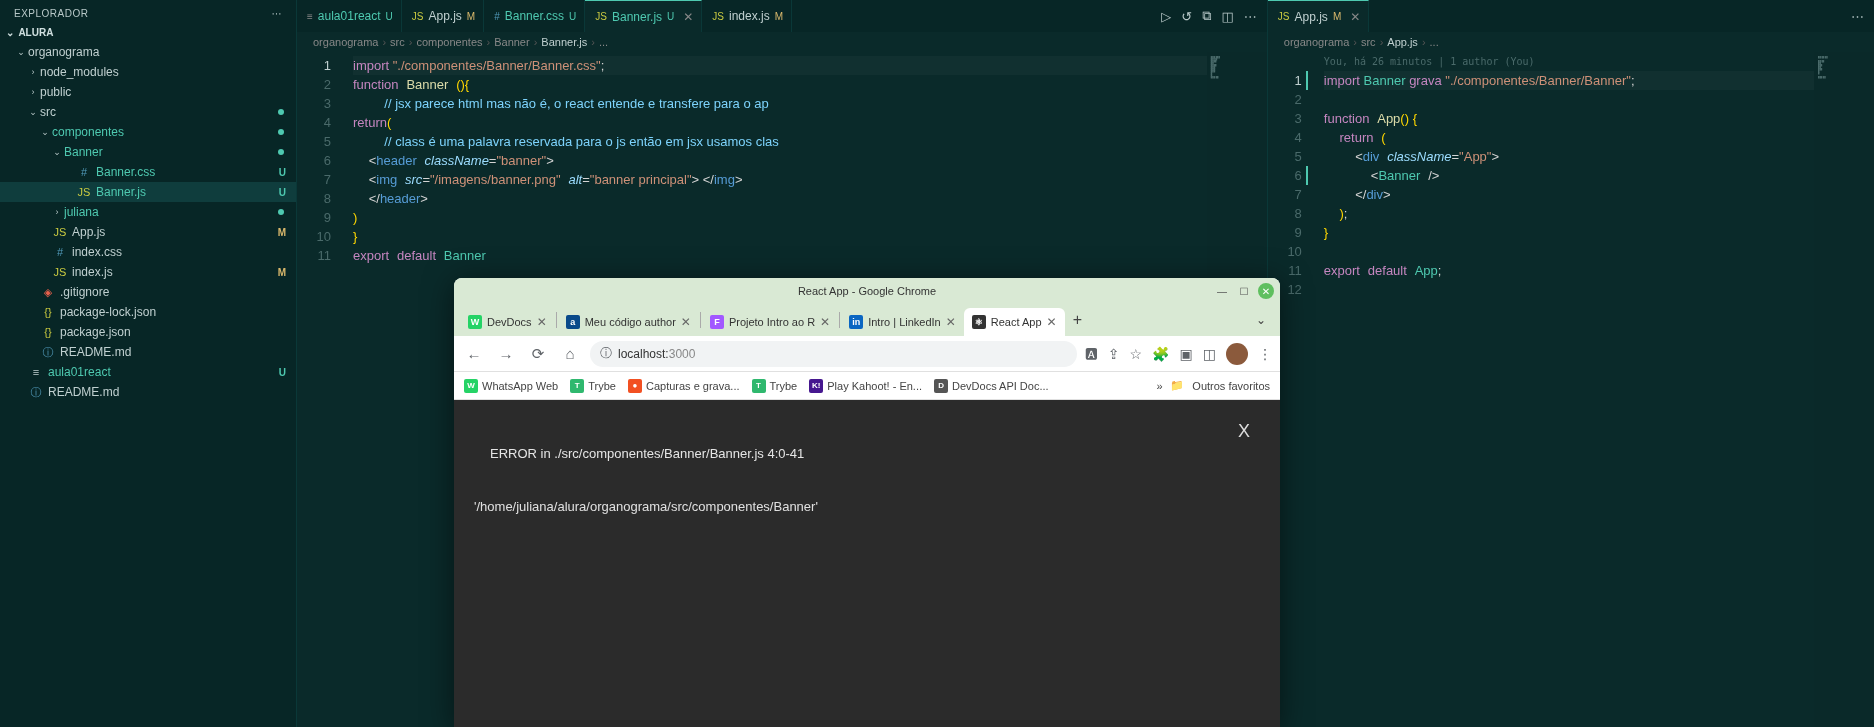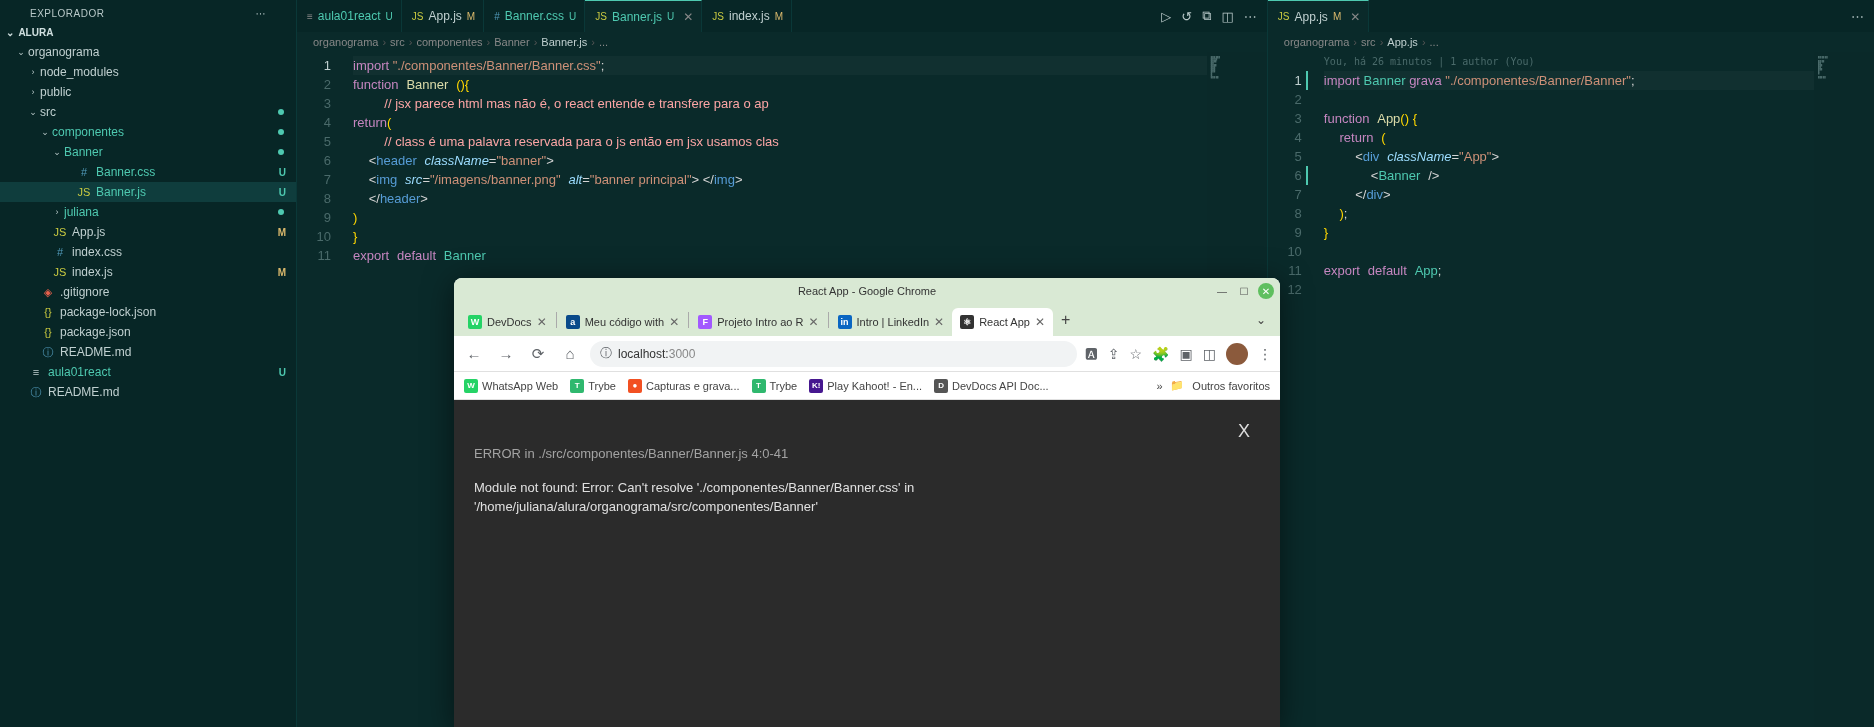--- a/index.html
+++ b/index.html
@@ -2,21 +2,21 @@
 <html><head>
 <meta charset="utf-8">
 <style>
 * { margin: 0; padding: 0; box-sizing: border-box; font-family: 'Segoe UI', Arial, sans-serif; }
 body { background: #0a2a2a; color: #c0d0d0; font-size: 12px; overflow: hidden; width: 1874px; height: 727px; position: relative; }
 
 .vscode { display: flex; height: 100%; }
 
 
 .sidebar { width: 296px; background: #072626; display: flex; flex-direction: column; }
-.sidebar-header { padding: 8px 30px 4px; font-size: 10px; letter-spacing: 0.5px; display: flex; justify-content: space-between; align-items: center; color: #b8c8c8; }
+.sidebar-header { padding: 8px 14px 4px; font-size: 10px; letter-spacing: 0.5px; display: flex; justify-content: space-between; align-items: center; color: #b8c8c8; }
 .sidebar-header .dots { color: #b8c8c8; cursor: pointer; }
 .section-header { padding: 4px 6px; font-size: 10px; font-weight: 600; color: #d0e0e0; display: flex; align-items: center; cursor: pointer; }
 .section-header .chev { margin-right: 4px; font-size: 10px; }
 .tree { flex: 1; overflow-y: auto; }
 .tree-item { display: flex; align-items: center; padding: 2px 8px 2px 0; height: 20px; cursor: pointer; position: relative; font-size: 12px; }
 .tree-item.active { background: #0f3d3d; }
 .tree-item .chev { width: 14px; text-align: center; font-size: 9px; color: #b8c8c8; }
 .tree-item .icon { width: 16px; margin-right: 4px; text-align: center; font-size: 11px; }
 .tree-item .label { flex: 1; white-space: nowrap; overflow: hidden; }
 .tree-item .badge { position: absolute; right: 10px; font-size: 10px; font-weight: 600; }
@@ -54,21 +54,21 @@
 .code .hl-line { background: rgba(255,255,255,0.03); display: inline-block; width: 100%; }
 .minimap { width: 60px; background: rgba(10,40,40,0.4); position: relative; font-size: 2px; line-height: 2px; color: #4a6a6a; padding: 4px; overflow: hidden; }
 .blame { position: absolute; top: 4px; left: 56px; font-size: 10px; color: #4a6a6a; font-family: 'Consolas', monospace; }
 
 
 .kw { color: #c586c0; }
 .fn { color: #dcdcaa; }
 .str { color: #ce9178; }
 .tag { color: #569cd6; }
 .attr { color: #9cdcfe; font-style: italic; }
-.cmnt { color: #fca5a5; }
+.cmnt { color: #7dd3fc; }
 .brkt { color: #ffd700; }
 .punc { color: #d4d4d4; }
 .cls { color: #4ec9b0; }
 
 
 .chrome { position: absolute; left: 454px; top: 278px; width: 826px; height: 449px; background: #fff; border-radius: 8px 8px 0 0; box-shadow: 0 4px 30px rgba(0,0,0,0.5); display: flex; flex-direction: column; overflow: hidden; }
 .chrome-titlebar { background: #d9e9d4; height: 26px; display: flex; align-items: center; justify-content: center; position: relative; font-size: 11px; color: #333; }
 .chrome-title { }
 .window-controls { position: absolute; right: 6px; display: flex; gap: 6px; }
 .wc { width: 16px; height: 16px; border-radius: 50%; display: flex; align-items: center; justify-content: center; font-size: 10px; cursor: pointer; }
@@ -90,21 +90,21 @@
 .omnibox .secure { color: #5f6368; }
 .toolbar-icons { display: flex; gap: 10px; align-items: center; }
 .toolbar-icons span { color: #5f6368; cursor: pointer; font-size: 14px; }
 .avatar { width: 22px; height: 22px; border-radius: 50%; background: #8b5a3c; }
 .bookmarks { background: #fff; height: 28px; display: flex; align-items: center; padding: 0 10px; gap: 12px; border-bottom: 1px solid #e0e0e0; font-size: 11px; color: #444; }
 .bm { display: flex; align-items: center; gap: 4px; cursor: pointer; white-space: nowrap; }
 .bm .bm-icon { width: 14px; height: 14px; border-radius: 2px; display: flex; align-items: center; justify-content: center; font-size: 8px; font-weight: bold; color: #fff; }
 .bm-overflow { margin-left: auto; display: flex; gap: 8px; align-items: center; }
 .chrome-content { flex: 1; background: #2b2b2b; padding: 30px 20px; font-family: 'Consolas', monospace; font-size: 13px; line-height: 1.5; color: #e0e0e0; position: relative; }
 .error-close { position: absolute; right: 30px; top: 18px; font-size: 18px; color: #ddd; cursor: pointer; font-family: sans-serif; }
-.error-line { color: #a3a3a3; margin: 14px 0; }
+.error-line { color: #e5e5e5; margin: 14px 16px; }
 </style>
 </head>
 <body>
 
 <div class="vscode">
 
   <div class="sidebar">
     <div class="sidebar-header">
       <span>EXPLORADOR</span>
       <span class="dots">⋯</span>
@@ -356,21 +356,21 @@
   </div>
   <div class="chrome-tabs" id="ctabs">
       <div class="ctab">
         <span class="favicon" style="background:#25d366">W</span>
         <span class="ctab-label">DevDocs</span>
         <span class="ctab-close">✕</span>
       </div>
       <div class="ctab-sep"></div>
       <div class="ctab">
         <span class="favicon" style="background:#0a4a8a">a</span>
-        <span class="ctab-label">Meu código with</span>
+        <span class="ctab-label">Meu código author</span>
         <span class="ctab-close">✕</span>
       </div>
       <div class="ctab-sep"></div>
       <div class="ctab">
         <span class="favicon" style="background:#a259ff">F</span>
         <span class="ctab-label">Projeto Intro ao R</span>
         <span class="ctab-close">✕</span>
       </div>
       <div class="ctab-sep"></div>
       <div class="ctab">
@@ -434,17 +434,17 @@
       <div class="bm-overflow">
         <span>»</span>
         <span style="color:#888">📁</span>
         <span>Outros favoritos</span>
       </div>
     </div>
   <div class="chrome-content">
     <span class="error-close">X</span>
     <div class="error-line">ERROR in ./src/componentes/Banner/Banner.js 4:0-41</div>
     <div>
-      <span>Module not found: Error: Can't resolve './componentes/Banner/Banner.css' in</span><br>
+      <br>
       <span>'/home/juliana/alura/organograma/src/componentes/Banner'</span>
     </div>
   </div>
 </div>
 
 </body></html>

